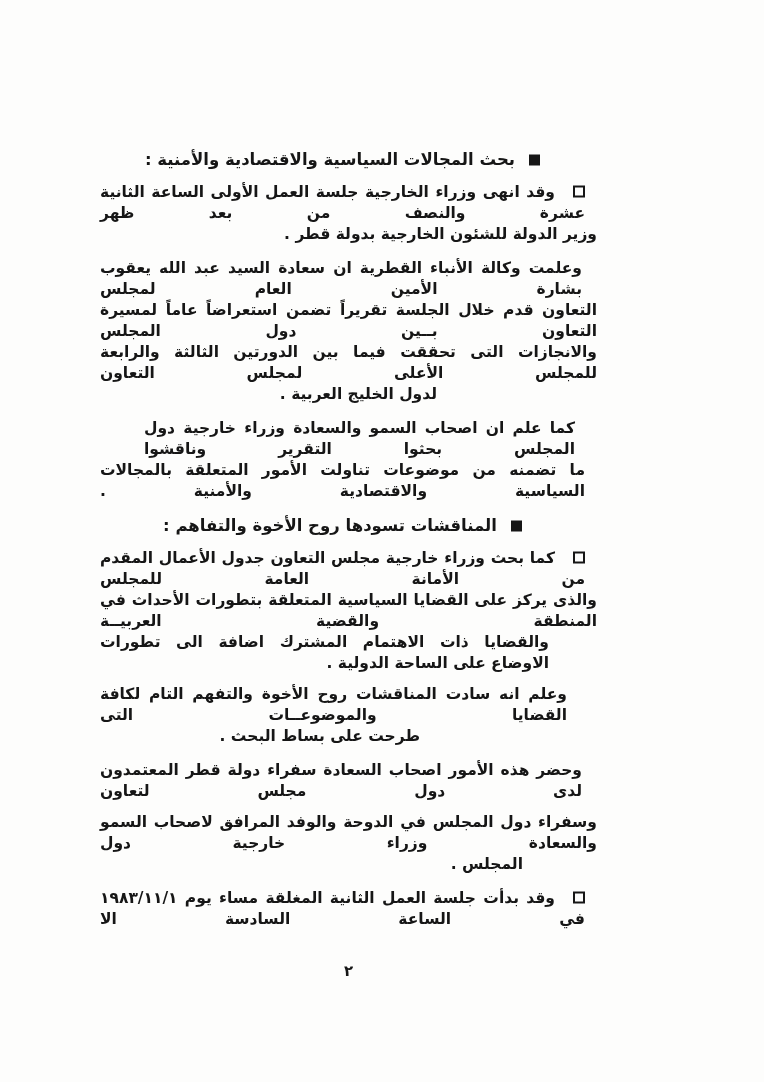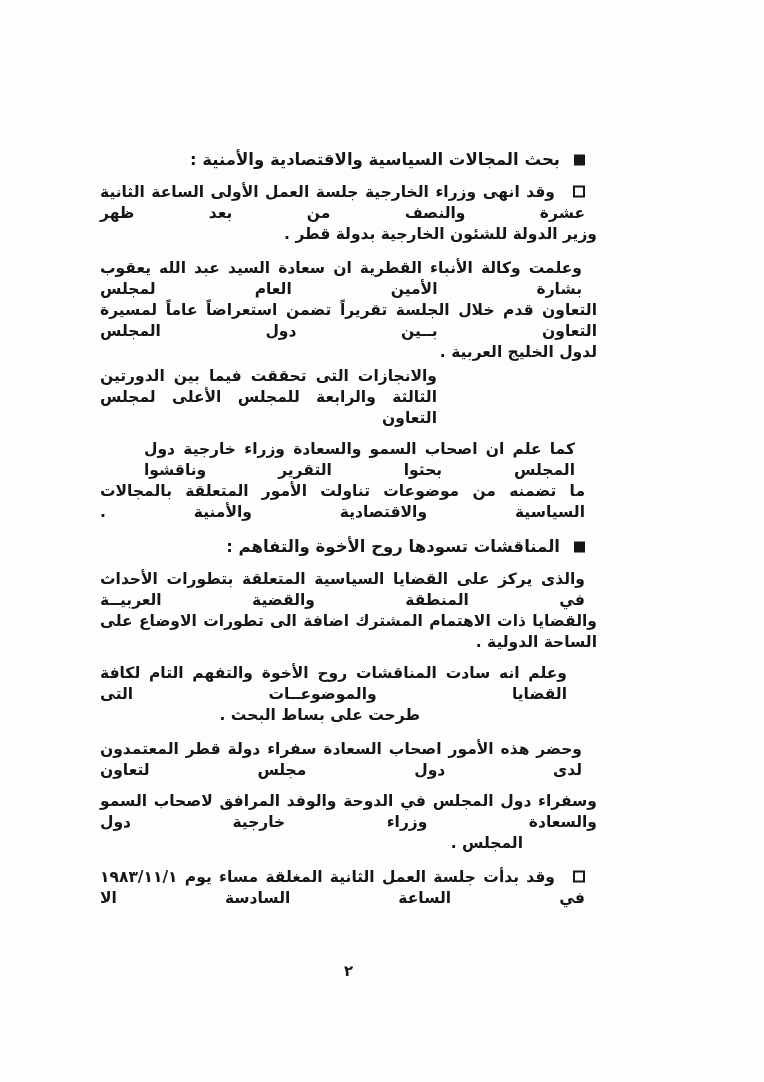--- a/index.html
+++ b/index.html
@@ -9,42 +9,42 @@
     font-family:"DejaVu Sans",sans-serif;
     color:#161616;
   }
   .page{width:764px;height:1082px;position:relative;}
   .doc{
     position:absolute;top:148px;right:167px;left:100px;
     direction:rtl;
   }
   .heading{
     font-size:16.5px;font-weight:700;line-height:24px;
-    text-align:right;padding-right:12px;
+    text-align:center;padding-right:12px;
     margin:12px 0 10px 0;white-space:nowrap;
   }
   .section:first-child .heading{margin-top:0;}
   .para{margin:0 0 10px 0;font-size:15.5px;font-weight:700;line-height:21px;}
   .line{
     text-align:justify;text-align-last:justify;
     white-space:pre-wrap;
     min-height:24px;
   }
   .line.last{text-align-last:start;}
   
   .marker{display:inline-block;vertical-align:baseline;}
   .filled-square{width:11px;height:11px;background:#161616;margin-left:14px;transform:translateY(0.5px);}
   .open-square{width:8px;height:8px;border:2px solid #161616;margin-left:18px;transform:translateY(0.5px);}
   
   .para.marked .line:first-child{padding-right:12px;}
   [data-pid="p2"] .line:nth-child(1){padding-right:15px;}
   [data-pid="p2"] .line:nth-child(4){padding-right:160px;}
   [data-pid="p3"] .line:nth-child(1){padding-right:22px;margin-left:44px;}
   [data-pid="p3"] .line.last{padding-right:12px;text-align-last:justify;}
-  [data-pid="p4"] .line:nth-child(3){padding-right:48px;font-style:italic;}
+  [data-pid="p4"] .line:nth-child(3){padding-right:48px;}
   [data-pid="p5"] .line:nth-child(1){padding-right:30px;}
   [data-pid="p5"] .line:nth-child(2){padding-right:177px;}
   [data-pid="p6"] .line:nth-child(1){padding-right:15px;text-align-last:justify;}
   [data-pid="p7"] .line:nth-child(2){padding-right:74px;}
   .page-number{
     position:absolute;top:962px;right:167px;width:497px;
     text-align:center;font-size:15px;font-weight:700;color:#161616;
   }
 </style>
 </head>
@@ -62,38 +62,39 @@
 
 
   <div class="line last">وزير الدولة للشئون الخارجية بدولة قطر .</div>
 </div>
 
   <div class="para" data-pid="p2">
   <div class="line">وعلمت وكالة الأنباء القطرية ان سعادة السيد عبد الله يعقوب بشارة الأمين العام لمجلس</div>
 
   <div class="line">التعاون قدم خلال الجلسة تقريراً تضمن استعراضاً عاماً لمسيرة التعاون بــين دول المجلس</div>
 
+  <div class="line">والانجازات التى تحققت فيما بين الدورتين الثالثة والرابعة للمجلس الأعلى لمجلس التعاون</div>
+
   <div class="line last">لدول الخليج العربية .</div>
-
-  <div class="line">والانجازات التى تحققت فيما بين الدورتين الثالثة والرابعة للمجلس الأعلى لمجلس التعاون</div>
 </div>
 
   <div class="para" data-pid="p3">
   <div class="line">كما علم ان اصحاب السمو والسعادة وزراء خارجية دول المجلس بحثوا التقرير وناقشوا</div>
 
   <div class="line last">ما تضمنه من موضوعات تناولت الأمور المتعلقة بالمجالات السياسية والاقتصادية والأمنية .</div>
 </div>
 </div>
 
   <div class="section">
     <div class="heading" data-pid="h2">
       <span class="marker filled-square"></span><span class="htext">المناقشات تسودها روح الأخوة والتفاهم :</span>
     </div>
 
   <div class="para marked" data-pid="p4">
+  <div class="line"><span class="marker open-square"></span><span>كما بحث وزراء خارجية مجلس التعاون جدول الأعمال المقدم من الأمانة العامة للمجلس</span></div>
 
   <div class="line">والذى يركز على القضايا السياسية المتعلقة بتطورات الأحداث في المنطقة والقضية العربيــة</div>
 
   <div class="line last">والقضايا ذات الاهتمام المشترك اضافة الى تطورات الاوضاع على الساحة الدولية .</div>
 </div>
 
   <div class="para" data-pid="p5">
   <div class="line">وعلم انه سادت المناقشات روح الأخوة والتفهم التام لكافة القضايا والموضوعــات التى</div>
 
   <div class="line last">طرحت على بساط البحث .</div>

